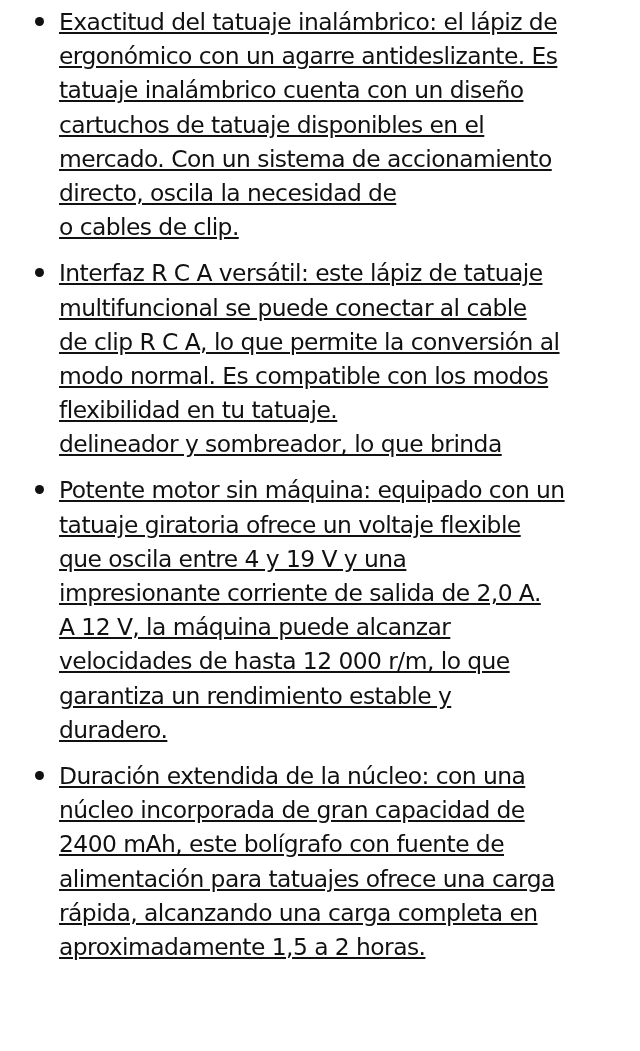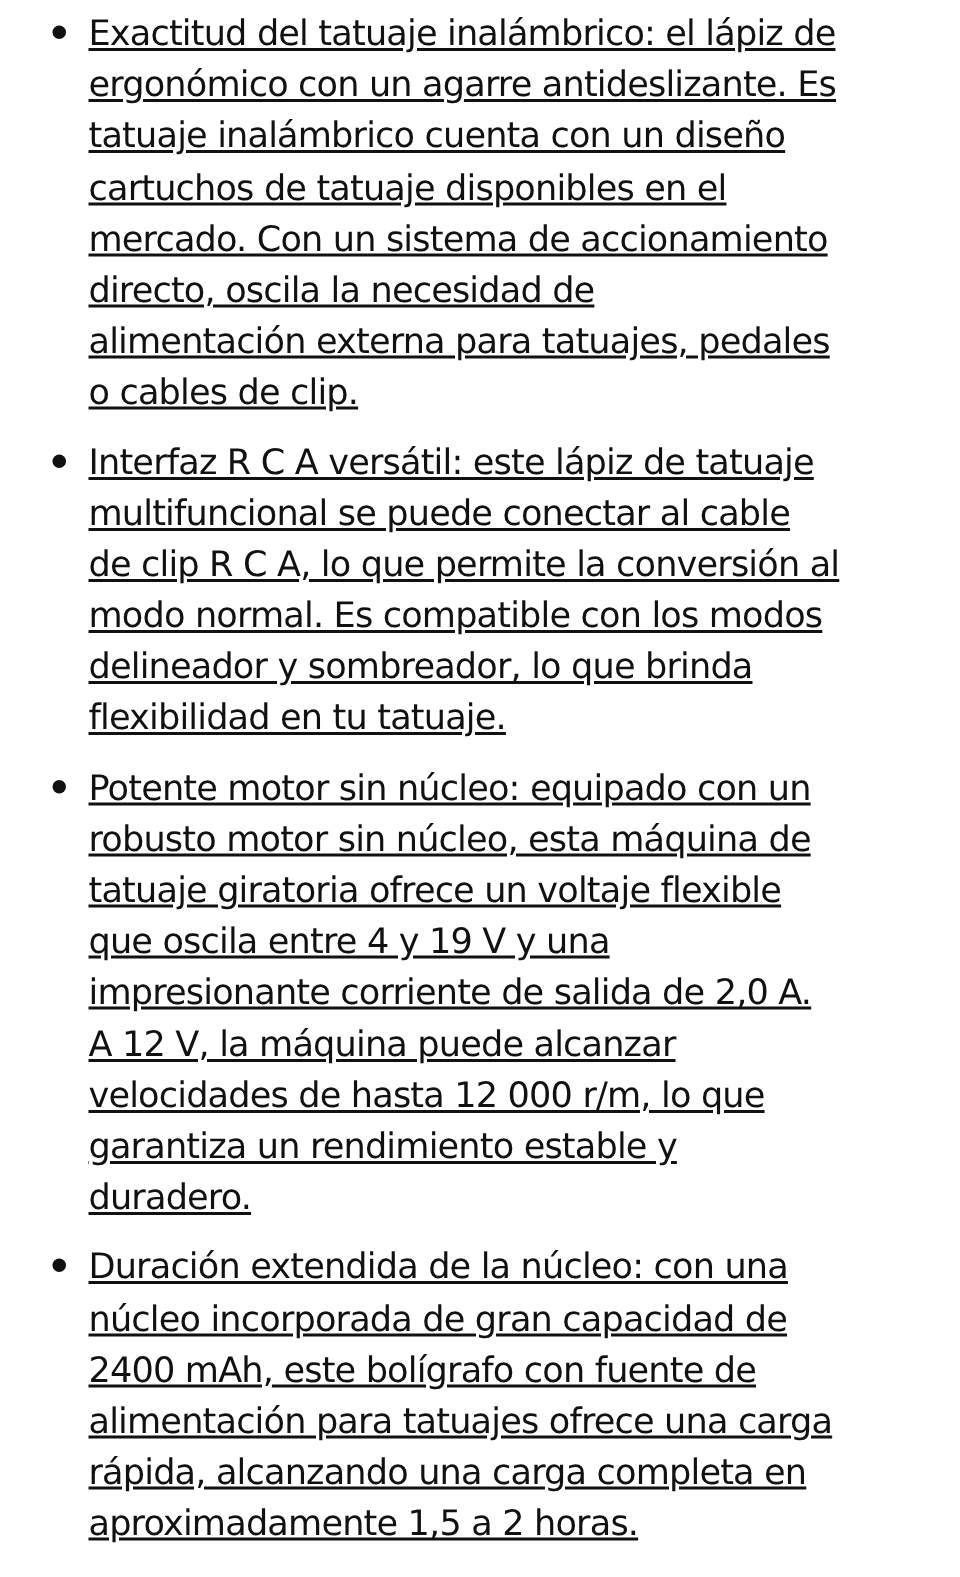--- a/index.html
+++ b/index.html
@@ -57,36 +57,34 @@
 
 <ul class="list" style="top:5px;">
   <li class="item">
     <span class="bullet"></span>
     <span class="line">Exactitud del tatuaje inalámbrico: el lápiz de</span>
     <span class="line">ergonómico con un agarre antideslizante. Es</span>
     <span class="line">tatuaje inalámbrico cuenta con un diseño</span>
     <span class="line">cartuchos de tatuaje disponibles en el</span>
     <span class="line">mercado. Con un sistema de accionamiento</span>
     <span class="line">directo, oscila la necesidad de</span>
-    <span class="line">alimentación externa para tatuajes, pedales</span>
     <span class="line">o cables de clip.</span>
   </li>
   <li class="item">
     <span class="bullet"></span>
     <span class="line">Interfaz R C A versátil: este lápiz de tatuaje</span>
     <span class="line">multifuncional se puede conectar al cable</span>
     <span class="line">de clip R C A, lo que permite la conversión al</span>
     <span class="line">modo normal. Es compatible con los modos</span>
+    <span class="line">flexibilidad en tu tatuaje.</span>
     <span class="line">delineador y sombreador, lo que brinda</span>
-    <span class="line">flexibilidad en tu tatuaje.</span>
   </li>
   <li class="item">
     <span class="bullet"></span>
-    <span class="line">Potente motor sin núcleo: equipado con un</span>
-    <span class="line">robusto motor sin núcleo, esta máquina de</span>
+    <span class="line">Potente motor sin máquina: equipado con un</span>
     <span class="line">tatuaje giratoria ofrece un voltaje flexible</span>
     <span class="line">que oscila entre 4 y 19 V y una</span>
     <span class="line">impresionante corriente de salida de 2,0 A.</span>
     <span class="line">A 12 V, la máquina puede alcanzar</span>
     <span class="line">velocidades de hasta 12 000 r/m, lo que</span>
     <span class="line">garantiza un rendimiento estable y</span>
     <span class="line">duradero.</span>
   </li>
   <li class="item">
     <span class="bullet"></span>

